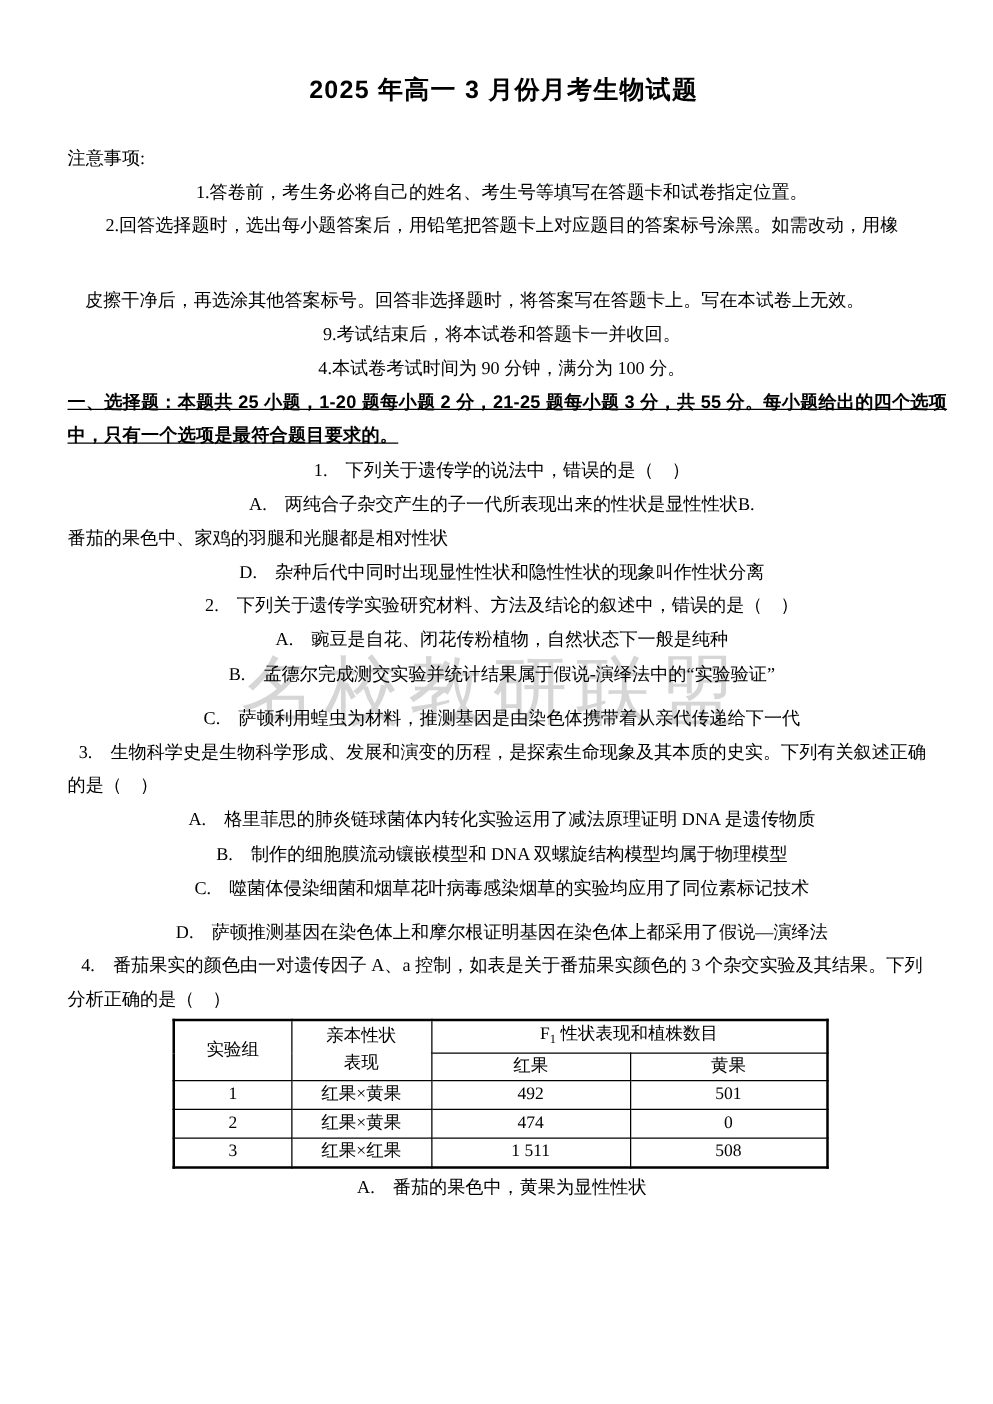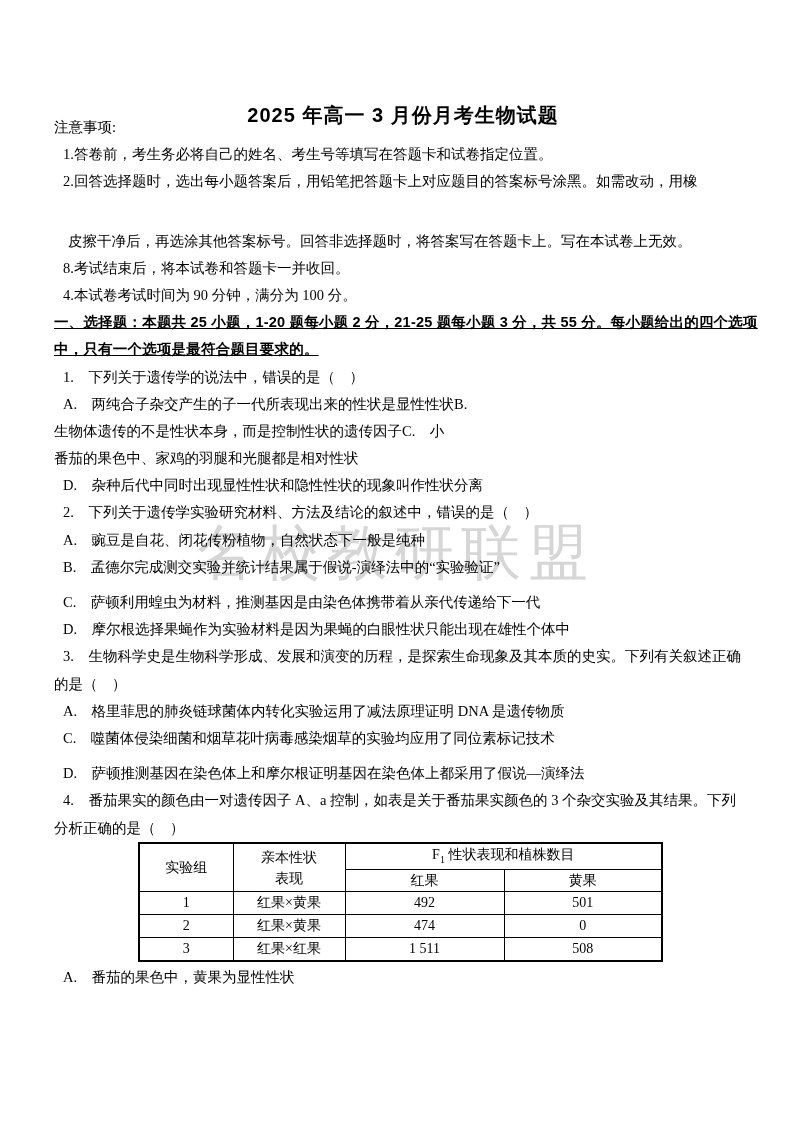--- a/index.html
+++ b/index.html
@@ -16,21 +16,20 @@
     position: absolute;
     top: 58px;
     left: 12px;
     right: 0;
     text-align: center;
     font-size: 20px;
     font-weight: 700;
     font-family: "Liberation Sans", "DejaVu Sans", sans-serif;
     letter-spacing: 1px;
     z-index: 2;
-    margin-top: 44px;
   }
   .watermark {
     position: absolute;
     left: 193px;
     top: 520px;
     font-size: 60px;
     line-height: 66px;
     color: #d6d6d6;
     letter-spacing: 7px;
     white-space: nowrap;
@@ -43,21 +42,21 @@
     top: 114px;
     width: 686px;
     z-index: 1;
     font-size: 14.5px;
   }
   .line {
     line-height: 27.2px;
     height: 27.2px;
     white-space: nowrap;
   }
-  .ind  { padding-left: 9px; }   
+  .ind  { padding-left: 9px; text-align: center; }   
   .ind2 { padding-left: 14px; margin-top: 32px; }  
   .gap  { margin-top: 8px; }     
   .bold {
     font-weight: 700;
     font-family: "Liberation Sans", "DejaVu Sans", sans-serif;
     letter-spacing: 0.2px;
     text-decoration: underline;
   }
   table.qtable {
     border-collapse: collapse;
@@ -87,41 +86,40 @@
   <div class="watermark">名校教研联盟</div>
 
   <div class="title">2025 年高一 3 月份月考生物试题</div>
 
   <div class="content">
 
     <div class="line">注意事项:</div>
     <div class="line ind">1.答卷前，考生务必将自己的姓名、考生号等填写在答题卡和试卷指定位置。</div>
     <div class="line ind">2.回答选择题时，选出每小题答案后，用铅笔把答题卡上对应题目的答案标号涂黑。如需改动，用橡</div>
     <div class="line ind2">皮擦干净后，再选涂其他答案标号。回答非选择题时，将答案写在答题卡上。写在本试卷上无效。</div>
-    <div class="line ind">8.考试结束后，将本试卷和答题卡一并收回。</div>
+    <div class="line ind">9.考试结束后，将本试卷和答题卡一并收回。</div>
     <div class="line ind">4.本试卷考试时间为 90 分钟，满分为 100 分。</div>
 
     <div class="line bold">一、选择题：本题共 25 小题，1-20 题每小题 2 分，21-25 题每小题 3 分，共 55 分。每小题给出的四个选项</div>
     <div class="line bold">中，只有一个选项是最符合题目要求的。</div>
 
     <div class="line ind">1.　下列关于遗传学的说法中，错误的是（　）</div>
     <div class="line ind">A.　两纯合子杂交产生的子一代所表现出来的性状是显性性状B.</div>
-    <div class="line">生物体遗传的不是性状本身，而是控制性状的遗传因子C.　小</div>
     <div class="line">番茄的果色中、家鸡的羽腿和光腿都是相对性状</div>
     <div class="line ind">D.　杂种后代中同时出现显性性状和隐性性状的现象叫作性状分离</div>
 
     <div class="line ind">2.　下列关于遗传学实验研究材料、方法及结论的叙述中，错误的是（　）</div>
     <div class="line ind">A.　豌豆是自花、闭花传粉植物，自然状态下一般是纯种</div>
     <div class="line ind">B.　孟德尔完成测交实验并统计结果属于假说-演绎法中的“实验验证”</div>
     <div class="line ind gap">C.　萨顿利用蝗虫为材料，推测基因是由染色体携带着从亲代传递给下一代</div>
-    <div class="line ind">D.　摩尔根选择果蝇作为实验材料是因为果蝇的白眼性状只能出现在雄性个体中</div>
 
     <div class="line ind">3.　生物科学史是生物科学形成、发展和演变的历程，是探索生命现象及其本质的史实。下列有关叙述正确</div>
     <div class="line">的是（　）</div>
     <div class="line ind">A.　格里菲思的肺炎链球菌体内转化实验运用了减法原理证明 DNA 是遗传物质</div>
+    <div class="line ind">B.　制作的细胞膜流动镶嵌模型和 DNA 双螺旋结构模型均属于物理模型</div>
     <div class="line ind">C.　噬菌体侵染细菌和烟草花叶病毒感染烟草的实验均应用了同位素标记技术</div>
     <div class="line ind gap">D.　萨顿推测基因在染色体上和摩尔根证明基因在染色体上都采用了假说—演绎法</div>
 
     <div class="line ind">4.　番茄果实的颜色由一对遗传因子 A、a 控制，如表是关于番茄果实颜色的 3 个杂交实验及其结果。下列</div>
     <div class="line">分析正确的是（　）</div>
 
     <table class="qtable">
       <colgroup>
         <col style="width:94px">
         <col style="width:112px">

